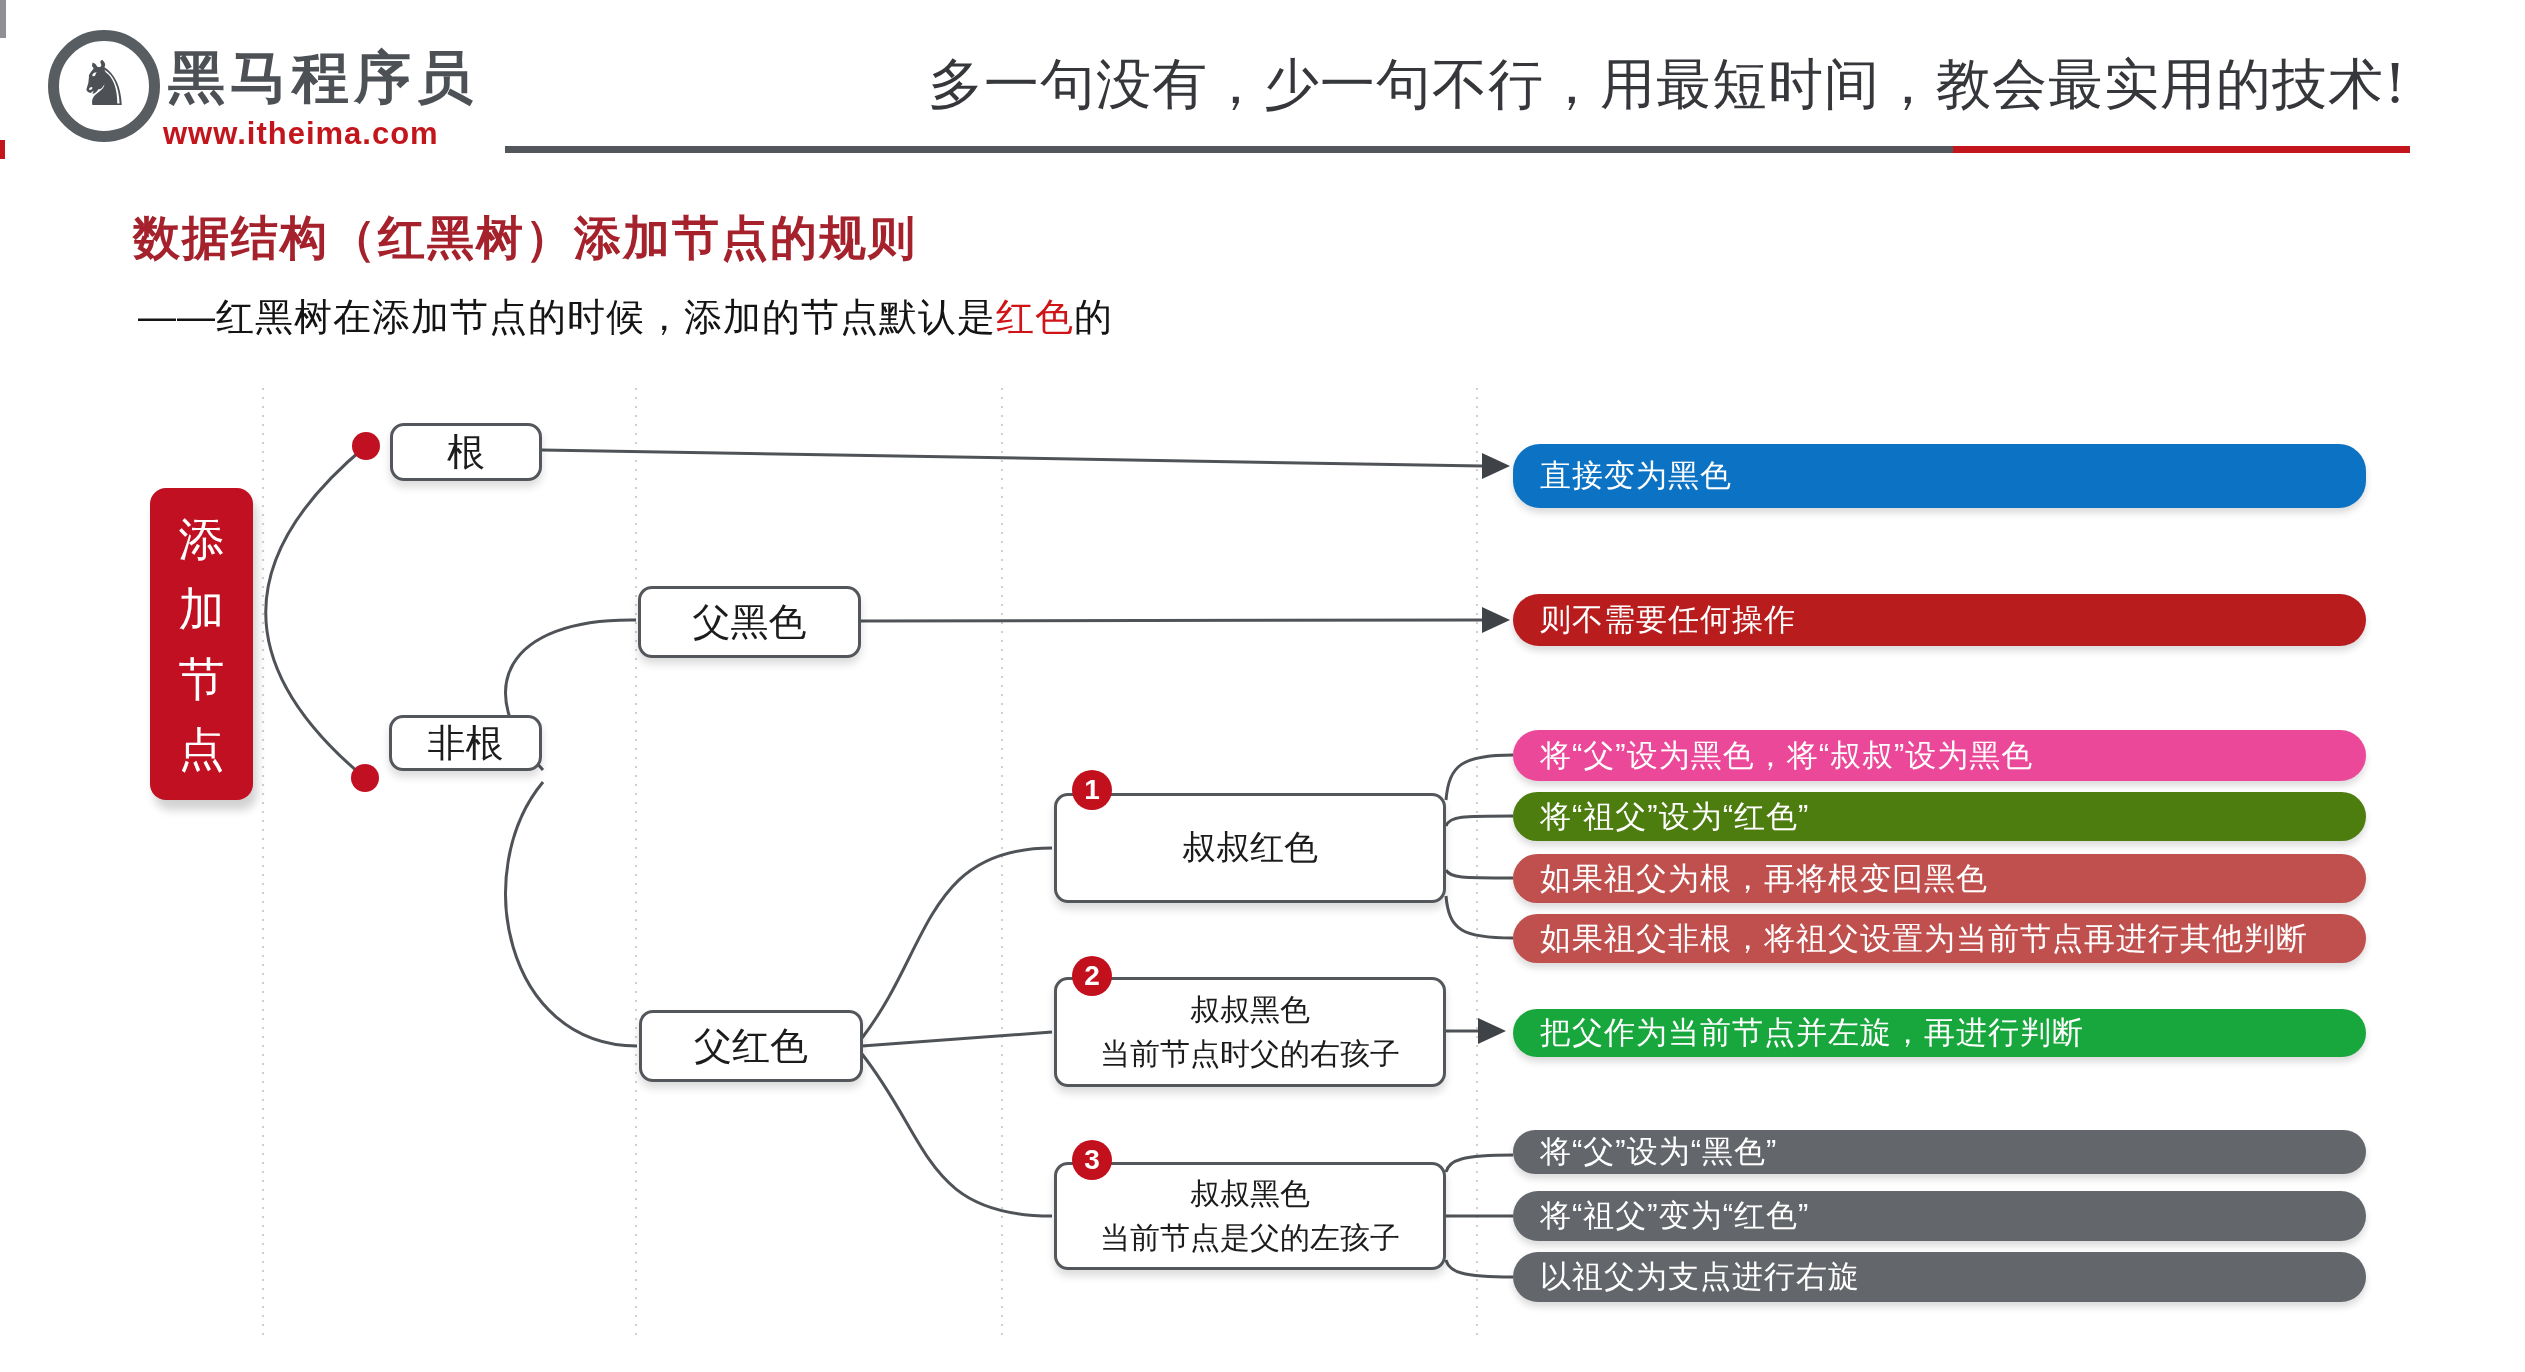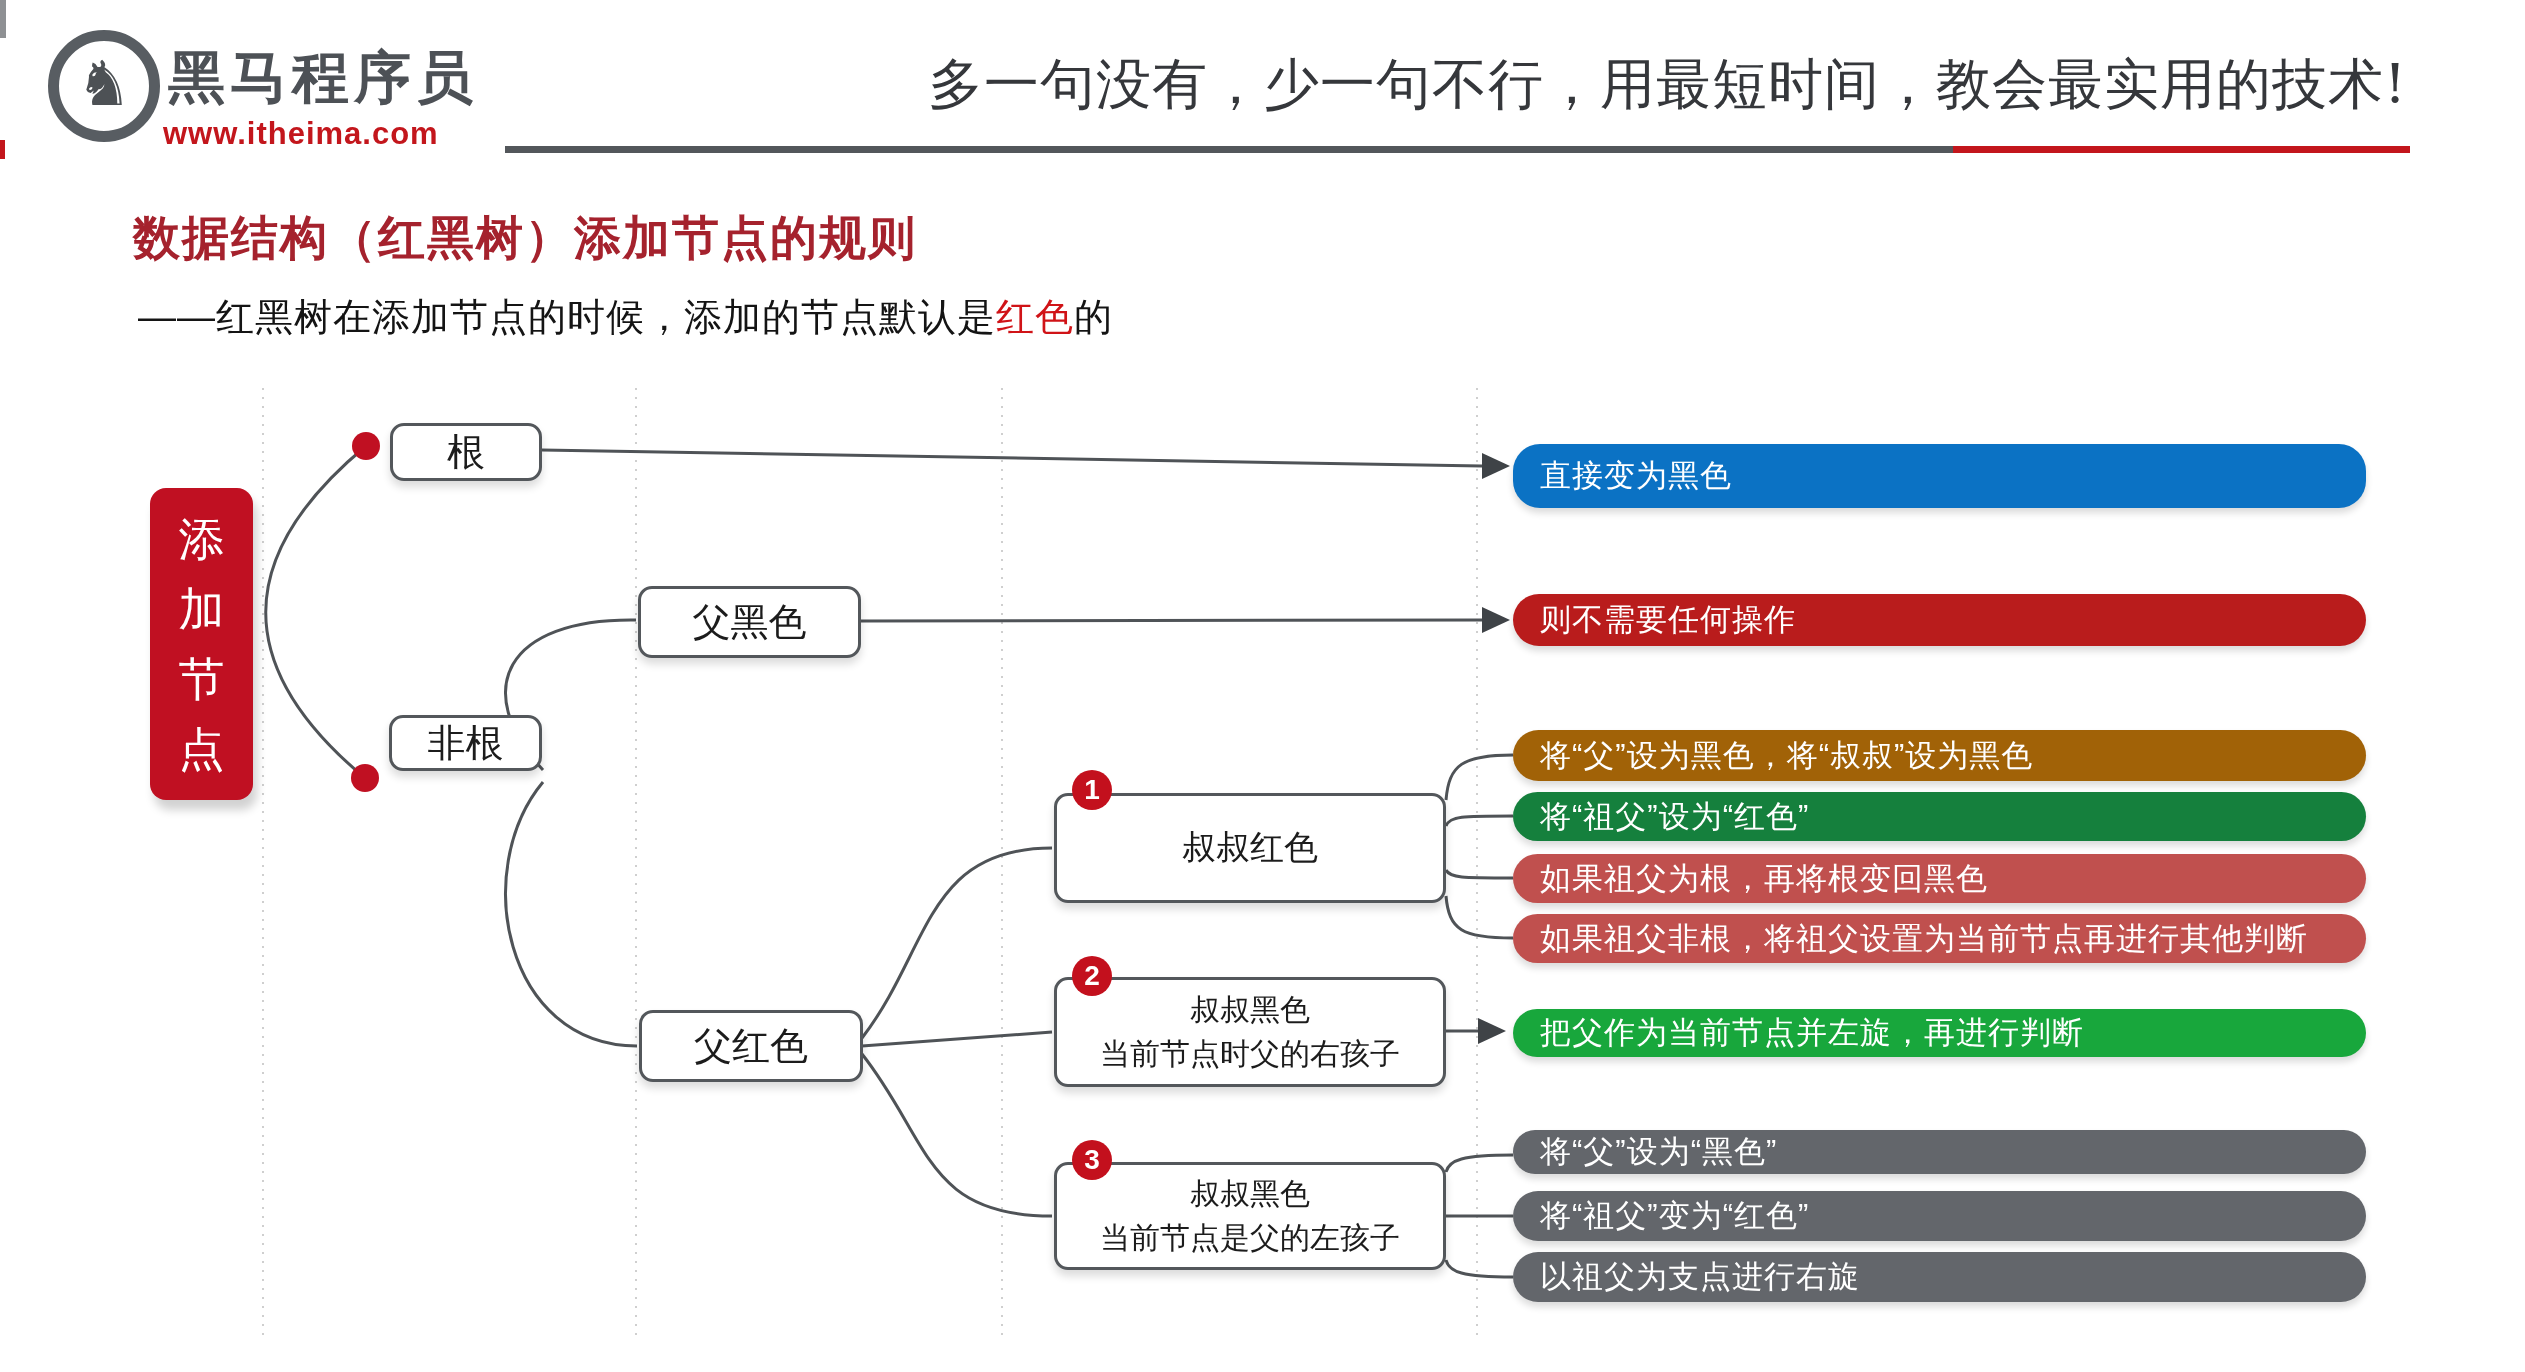--- a/index.html
+++ b/index.html
@@ -160,20 +160,20 @@
   <span class="l2">叔叔黑色</span>
   <span class="l2">当前节点是父的左孩子</span>
 </div>
 
 <div class="abs badge bg1">1</div>
 <div class="abs badge bg2">2</div>
 <div class="abs badge bg3">3</div>
 
 <div class="abs bar b-blue" style="background-color: rgb(11, 114, 196);">直接变为黑色</div>
 <div class="abs bar b-orange" style="background-color: #b91c1c;">则不需要任何操作</div>
-<div class="abs bar b-red1" style="background-color: #a16207;">将“父”设为黑色，将“叔叔”设为黑色</div>
-<div class="abs bar b-red2" style="background-color: #15803d;">将“祖父”设为“红色”</div>
+<div class="abs bar b-red1" style="background-color: #ec4899;">将“父”设为黑色，将“叔叔”设为黑色</div>
+<div class="abs bar b-red2" style="background-color: #4d7c0f;">将“祖父”设为“红色”</div>
 <div class="abs bar b-red3" style="background-color: rgb(192, 80, 78);">如果祖父为根，再将根变回黑色</div>
 <div class="abs bar b-red4" style="background-color: rgb(192, 80, 78);">如果祖父非根，将祖父设置为当前节点再进行其他判断</div>
 <div class="abs bar b-green" style="background-color: rgb(24, 167, 60);">把父作为当前节点并左旋，再进行判断</div>
 <div class="abs bar b-gray1" style="background-color: rgb(99, 102, 107);">将“父”设为“黑色”</div>
 <div class="abs bar b-gray2" style="background-color: rgb(99, 102, 107);">将“祖父”变为“红色”</div>
 <div class="abs bar b-gray3" style="background-color: rgb(99, 102, 107);">以祖父为支点进行右旋</div>
 
 </body></html>

